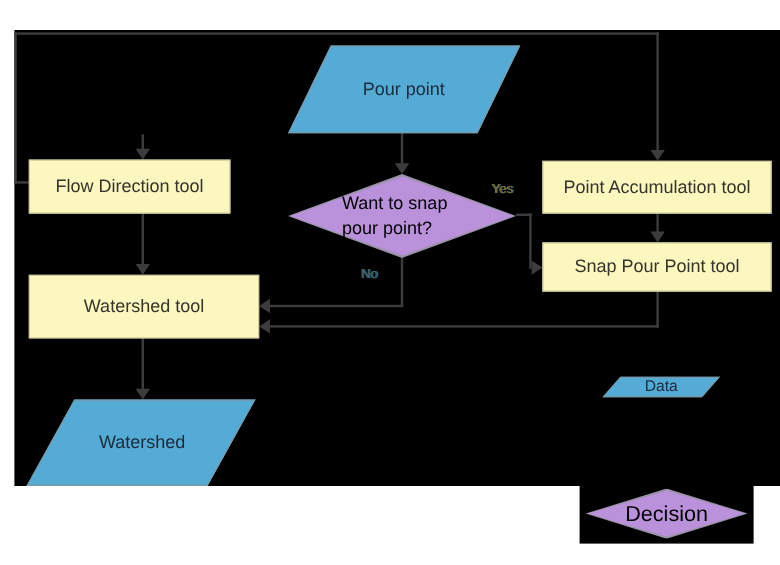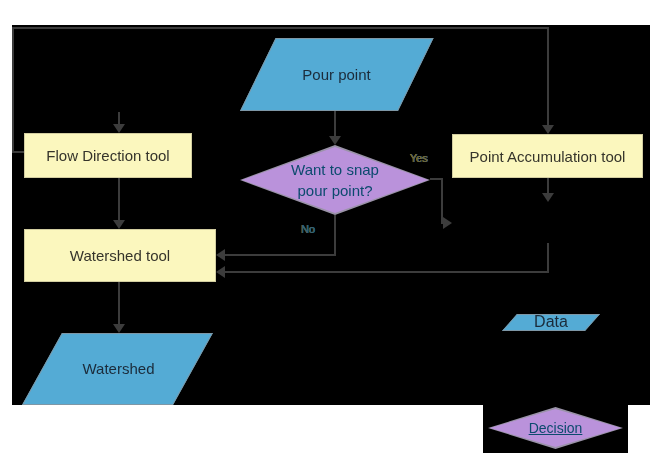--- a/index.html
+++ b/index.html
@@ -40,26 +40,26 @@
     position:absolute; background:#9a93a8;
     clip-path:polygon(50% 0, 100% 50%, 50% 100%, 0 50%);
   }
   .diamond-inner {
     position:absolute; left:2px; top:2px; right:2px; bottom:2px;
     background:#ba92db;
     clip-path:polygon(50% 0, 100% 50%, 50% 100%, 0 50%);
   }
   .node-label {
     position:absolute; left:0; top:0; width:100%; height:100%;
-    display:flex; align-items:center; justify-content:center; text-align:center;
+    display:flex; align-items:center; justify-content:center; 
     font-size:15px; line-height:20px;
   }
   .data-label     { color:#1b2b3a; }
   .process-label  { color:#35342b; font-size:15px; }
-  .decision-label { color:#0c4a6e; }
+  .decision-label { color:#000000; }
 
   
   .n-dem  { left:25px;  top:41px;  width:188px; height:71px; }
   .n-dem .para-bg { width:153px; }
   .n-dem .node-label { justify-content:flex-start; text-align:left; padding:0 0 4px 42px; width:160px; }
 
   .n-pour { left:240px; top:38px;  width:193px; height:73px; }
   .n-pour .para-bg { width:158px; }
 
   .n-flowdir  { left:24px;  top:133px; width:168px; height:45px; }
@@ -76,26 +76,26 @@
   
   .edge-label { position:absolute; font-size:11px; width:32px; }
   .edge-label.yes { left:410px; top:152px; color:#6b6236;
     text-shadow:0.6px 0 rgba(80,160,255,0.55), -0.6px 0 rgba(230,210,60,0.6); }
   .edge-label.no  { left:301px; top:223px; color:#3d5a74;
     text-shadow:0.6px 0 rgba(0,210,255,0.5), -0.6px 0 rgba(220,220,90,0.45); }
 
   
   .lg-data { left:502px; top:314px; width:98px; height:17px; }
   .lg-data .para-bg { width:83px; transform:skewX(-41.4deg); }
-  .lg-data .node-label { font-size:16px; padding-bottom:1px; }
+  .lg-data .node-label { font-size:13px; padding-bottom:1px; }
 
   .lg-process { left:509px; top:353px; width:88px; height:32px; font-size:14px; }
 
   .lg-decision { left:488px; top:407px; width:135px; height:42px; }
-  .lg-decision .node-label { font-size:14px;text-decoration:underline; }
+  .lg-decision .node-label { font-size:18px; }
 </style>
 </head>
 <body>
 
 <div class="page">
   <div class="canvas"></div>
   <div class="legend-backdrop"></div>
 
   <div class="seg" style="left:12px; top:151px; width:12px; height:2px;"></div>
   <div class="seg" style="left:12px; top:27px; width:2px; height:126px;"></div>
@@ -136,20 +136,21 @@
 
   <div class="node n-pour">
     <div class="para-bg"></div>
     <div class="node-label data-label">Pour point</div>
   </div>
 
   <div class="box n-flowdir process-label">Flow Direction tool</div>
 
   <div class="box n-flowacc process-label">Point Accumulation tool</div>
 
+  <div class="box n-snap process-label">Snap Pour Point tool</div>
 
   <div class="node n-decision">
     <div class="diamond-outer" style="left:0; top:0; width:190px; height:70px;"></div>
     <div class="diamond-inner"></div>
     <div class="node-label decision-label">Want to snap pour point?</div>
   </div>
 
   <div class="box n-wstool process-label">Watershed tool</div>
 
   <div class="node n-watershed">

